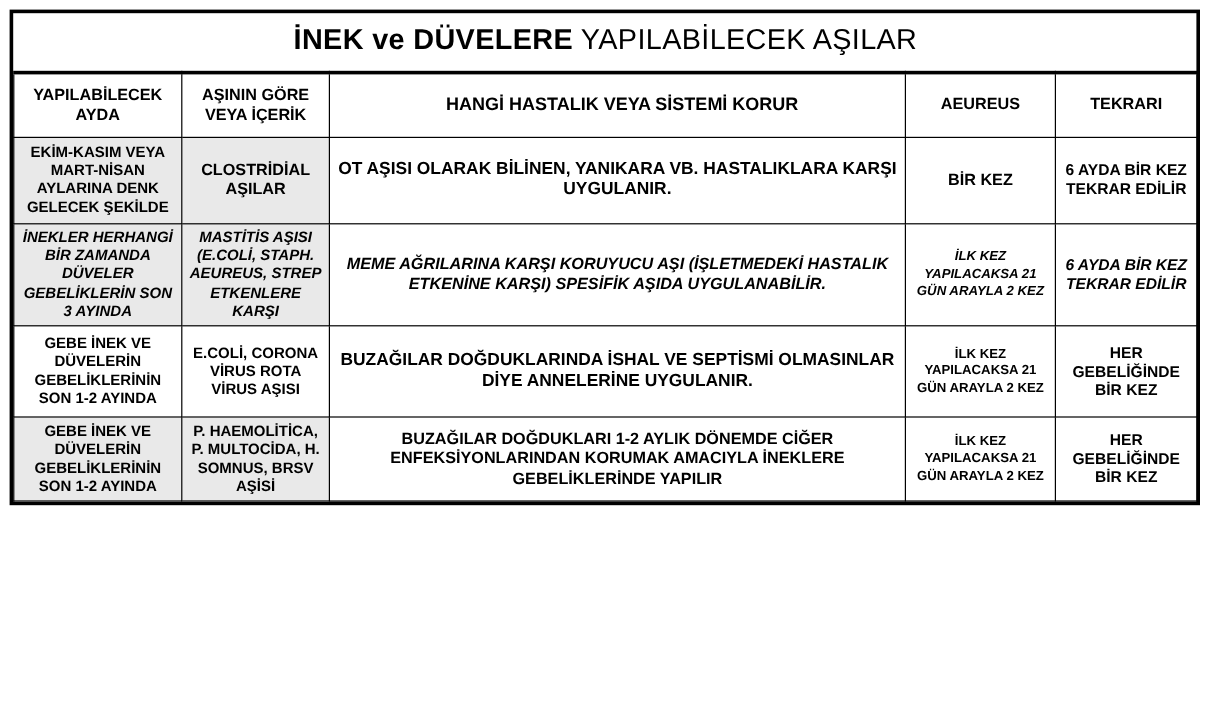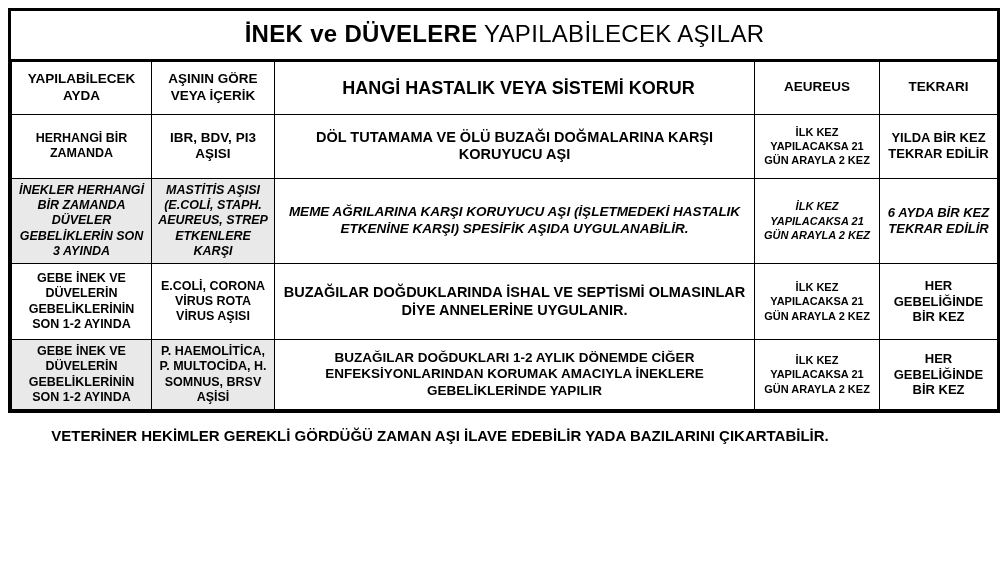--- a/index.html
+++ b/index.html
@@ -8,21 +8,21 @@
     background: #ffffff;
   }
   body {
     width: 1008px;
     height: 585px;
     font-family: "Liberation Sans", sans-serif;
     color: #000000;
     overflow: hidden;
   }
   .page {
-    width: 880px;
+    width: 1008px;
     height: 585px;
     position: relative;
     box-sizing: border-box;
     padding: 8px 8px 0 8px;
   }
   .table-wrap {
     border: 3px solid #000000;
     box-sizing: border-box;
     width: 992px;
   }
@@ -53,21 +53,21 @@
     font-weight: normal;
   }
   thead td.hdr {
     font-weight: bold;
     font-size: 13.5px;
     line-height: 1.25;
     padding: 9px 4px;
     border-top: none;
   }
   thead td.hdr.wide {
-    font-size: 18px;
+    font-size: 15px;
     padding-left: 12px;
   }
   tbody td {
     line-height: 1.22;
   }
   .c1 {
     font-weight: bold;
     font-size: 12.5px;
     background: #e9e9e9;
   }
@@ -144,26 +144,28 @@
           <td class="hdr">
             <div>AŞININ GÖRE</div>
             <div>VEYA İÇERİK</div>
           </td>
           <td class="hdr wide">HANGİ HASTALIK VEYA SİSTEMİ KORUR</td>
           <td class="hdr">AEUREUS</td>
           <td class="hdr">TEKRARI</td>
         </tr>
       </thead>
       <tbody>
-        <tr class="r2 row-b">
-          <td class="c1 plain">HERHANGİ BİR ZAMANDA</td>
-          <td class="c2 plain">IBR, BDV, PI3 AŞISI</td>
-          <td class="c3">DÖL TUTAMAMA VE ÖLÜ BUZAĞI DOĞMALARINA KARŞI KORUYUCU AŞI</td>
-          <td class="c4">İLK KEZ YAPILACAKSA 21 GÜN ARAYLA 2 KEZ</td>
-          <td class="c5">YILDA BİR KEZ TEKRAR EDİLİR</td>
+        <tr class="r1 row-a">
+          <td class="c1">EKİM-KASIM VEYA MART-NİSAN AYLARINA DENK GELECEK ŞEKİLDE</td>
+          <td class="c2">CLOSTRİDİAL AŞILAR</td>
+          <td class="c3">OT AŞISI OLARAK BİLİNEN, YANIKARA VB. HASTALIKLARA KARŞI UYGULANIR.</td>
+          <td class="c4">
+            <div class="big">BİR KEZ</div>
+          </td>
+          <td class="c5">6 AYDA BİR KEZ TEKRAR EDİLİR</td>
         </tr>
         <tr class="r3 row-a">
           <td class="c1">İNEKLER HERHANGİ BİR ZAMANDA DÜVELER GEBELİKLERİN SON 3 AYINDA</td>
           <td class="c2">MASTİTİS AŞISI (E.COLİ, STAPH. AEUREUS, STREP ETKENLERE KARŞI</td>
           <td class="c3">MEME AĞRILARINA KARŞI KORUYUCU AŞI (İŞLETMEDEKİ HASTALIK ETKENİNE KARŞI) SPESİFİK AŞIDA UYGULANABİLİR.</td>
           <td class="c4">İLK KEZ YAPILACAKSA 21 GÜN ARAYLA 2 KEZ</td>
           <td class="c5">6 AYDA BİR KEZ TEKRAR EDİLİR</td>
         </tr>
         <tr class="r4 row-b">
           <td class="c1 plain">GEBE İNEK VE DÜVELERİN GEBELİKLERİNİN SON 1-2 AYINDA</td>
@@ -177,15 +179,14 @@
           <td class="c2">P. HAEMOLİTİCA, P. MULTOCİDA, H. SOMNUS, BRSV AŞİSİ</td>
           <td class="c3">BUZAĞILAR DOĞDUKLARI 1-2 AYLIK DÖNEMDE CİĞER ENFEKSİYONLARINDAN KORUMAK AMACIYLA İNEKLERE GEBELİKLERİNDE YAPILIR</td>
           <td class="c4">İLK KEZ YAPILACAKSA 21 GÜN ARAYLA 2 KEZ</td>
           <td class="c5">HER GEBELİĞİNDE BİR KEZ</td>
         </tr>
       </tbody>
     </table>
   </div>
 
   <div class="footnote">
-    <div>VETERİNER HEKİMLER GEREKLİ GÖRDÜĞÜ ZAMAN AŞI İLAVE EDEBİLİR YADA BAZILARINI ÇIKARTABİLİR.</div>
   </div>
 </div>
 
 </body></html>

